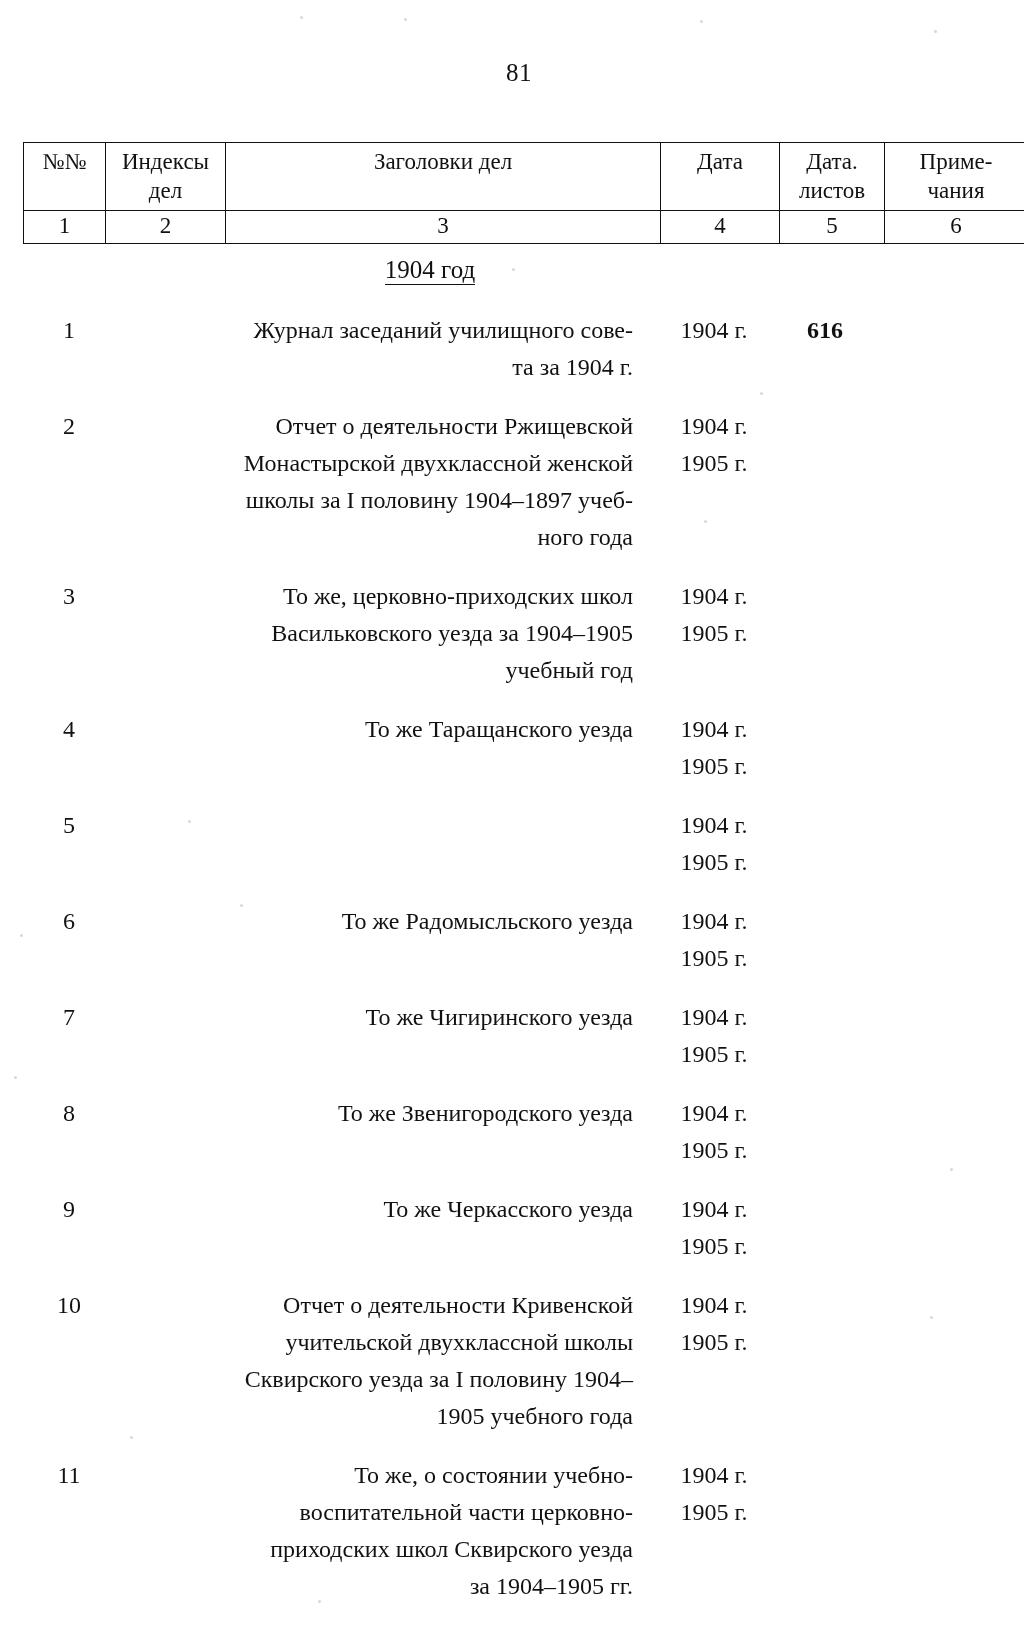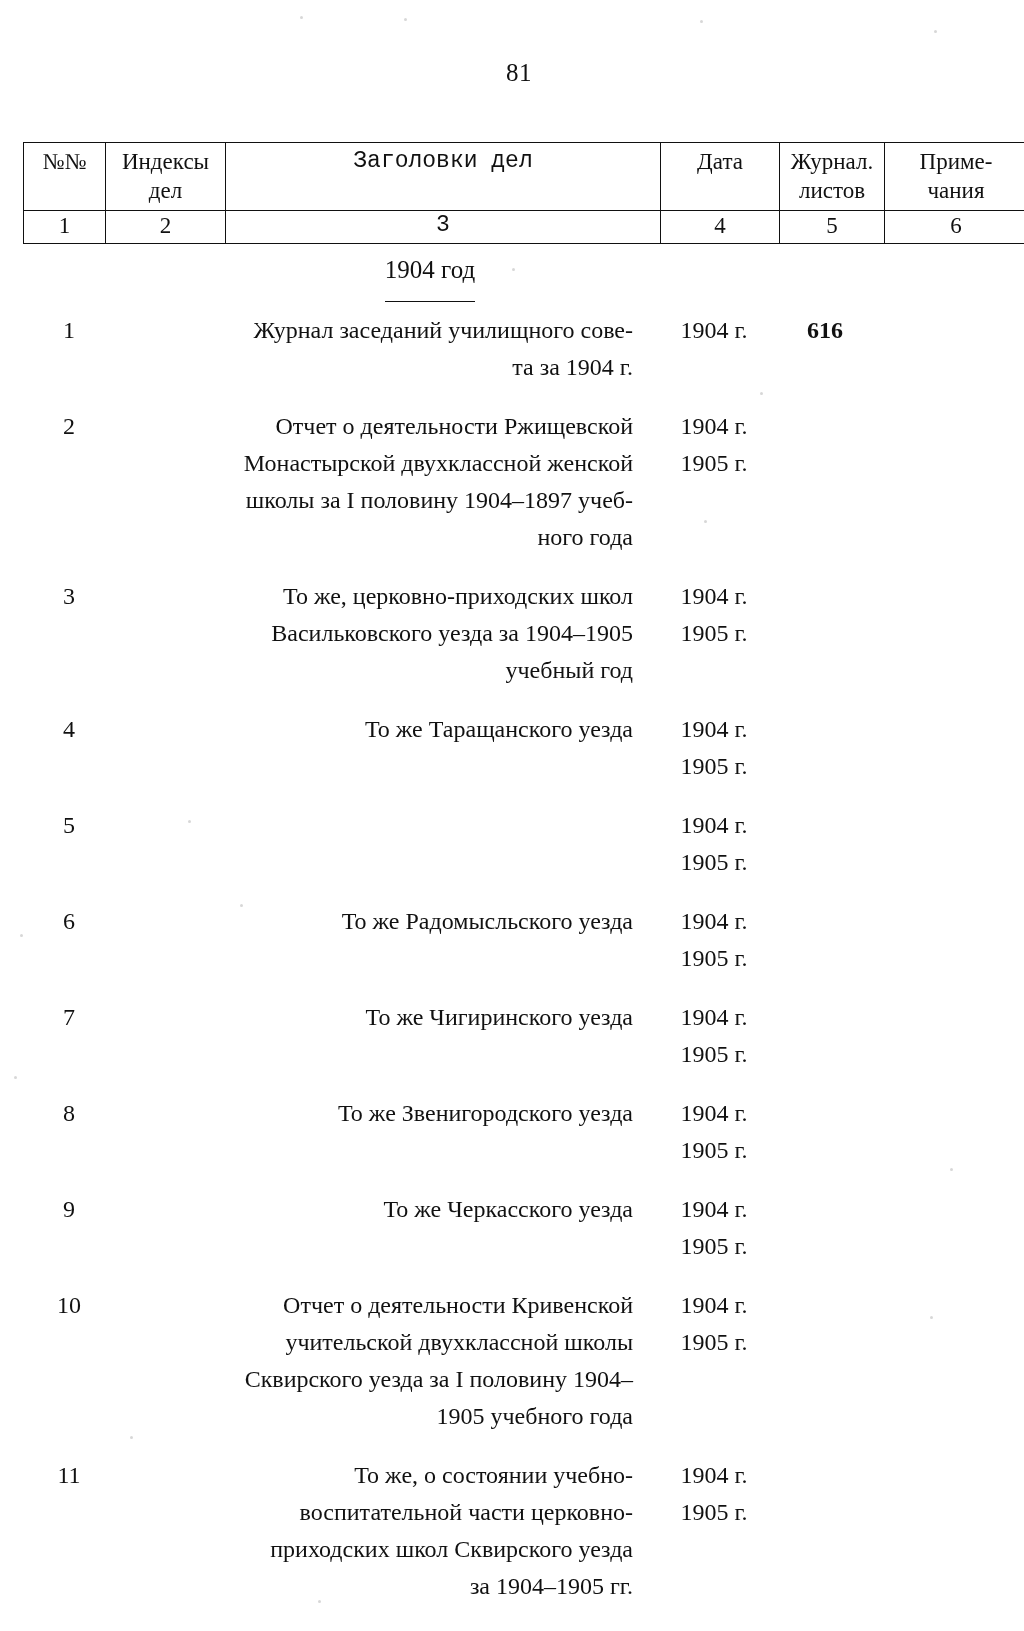--- a/index.html
+++ b/index.html
@@ -52,40 +52,40 @@
     font-size: 23px;
     line-height: 29px;
     padding: 4px 2px 5px 2px;
   }
   .opis-table tr.numbers td {
     padding: 1px 2px 4px 2px;
     line-height: 27px;
   }
   .col-1 { width: 77px; }
   .col-2 { width: 115px; }
-  .col-3 { width: 430px; font-family: Liberation Mono, monospace; }
+  .col-3 { width: 430px; }
   .col-4 { width: 114px; margin-top: 13px; }
   .col-5 { width: 100px; }
   .col-6 { width: 138px; }
 
   .hdr-line { display: block; }
 
   
   .year-heading {
     position: absolute;
     top: 255px;
     left: 215px;
     width: 430px;
     text-align: center;
     font-size: 25px;
     line-height: 30px;
   }
   .year-heading span {
     border-bottom: 1.6px solid #111111;
-    padding-bottom: 18px;
+    padding-bottom: 1px;
   }
 
   
   .entries {
     position: absolute;
     top: 312px;
     left: 0;
     width: 1024px;
   }
   .entry {
@@ -173,21 +173,21 @@
           <span class="hdr-line">Индексы</span>
           <span class="hdr-line">дел</span>
         </td>
         <td class="col-3">
           <span class="hdr-line">Заголовки дел</span>
         </td>
         <td class="col-4">
           <span class="hdr-line">Дата</span>
         </td>
         <td class="col-5">
-          <span class="hdr-line">Журнал.</span>
+          <span class="hdr-line">Дата.</span>
           <span class="hdr-line">листов</span>
         </td>
         <td class="col-6">
           <span class="hdr-line">Приме-</span>
           <span class="hdr-line">чания</span>
         </td>
       </tr>
       <tr class="numbers">
         <td class="col-1">1</td>
         <td class="col-2">2</td>

